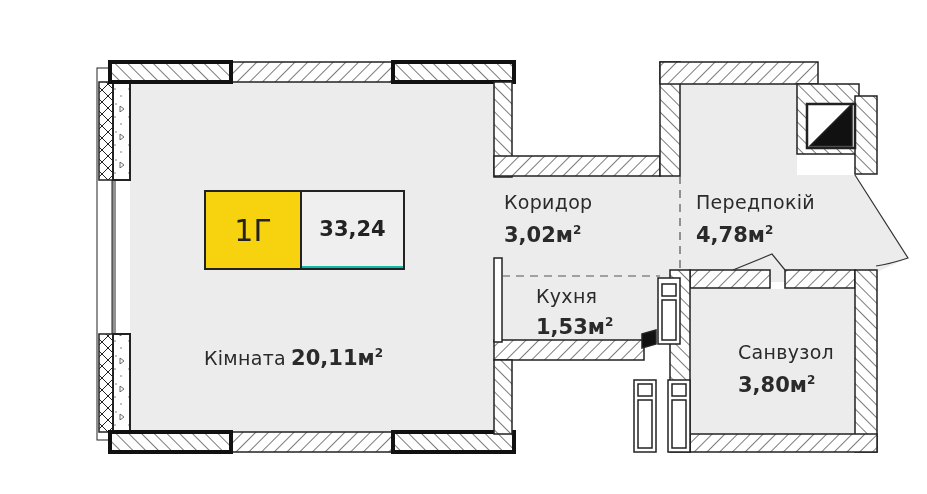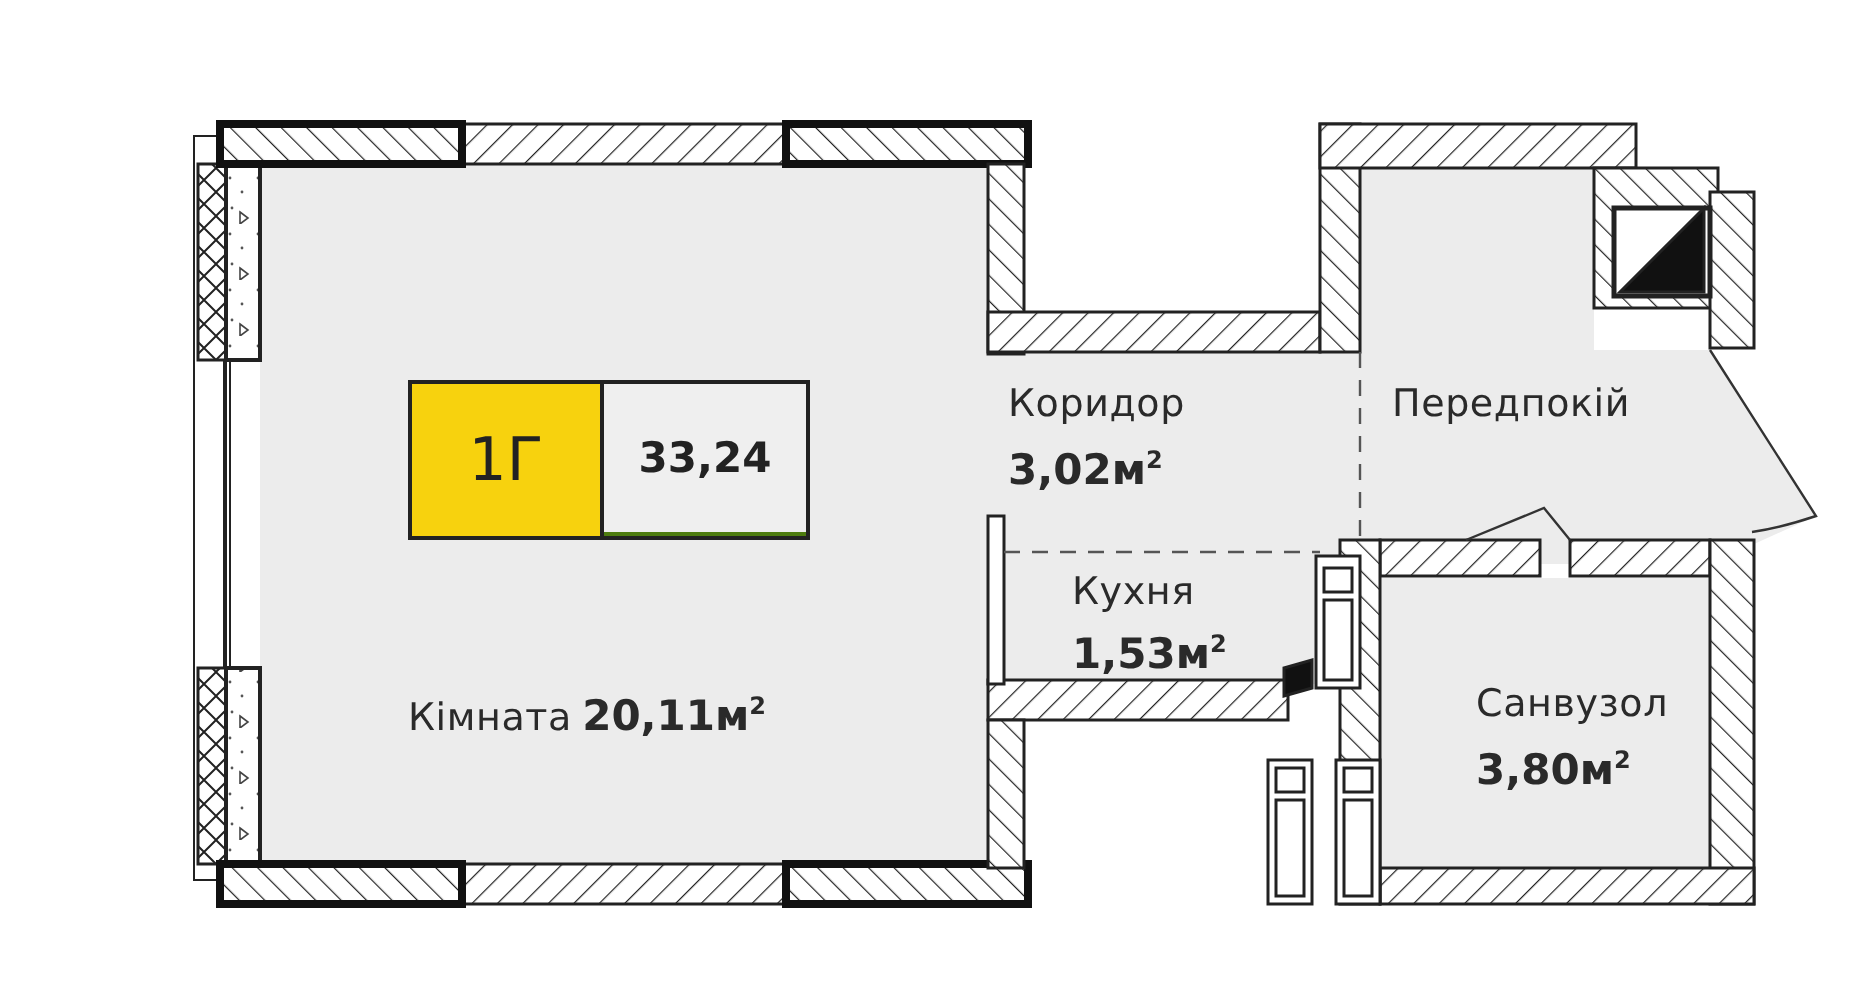--- a/index.html
+++ b/index.html
@@ -5,21 +5,21 @@
     html, body { margin: 0; padding: 0; background: #ffffff; }
     body { width: 927px; height: 494px; position: relative; overflow: hidden; font-family: "DejaVu Sans", "Liberation Sans", sans-serif; }
     #plan { position: absolute; left: 0; top: 0; }
     .lbl { position: absolute; color: #2a2a2a; white-space: nowrap; line-height: 1; }
     .name { font-size: 19px; font-weight: 400; letter-spacing: 0.3px; }
     .area { font-size: 21px; font-weight: 700; }
     .area sup { font-size: 12px; vertical-align: 8px; }
     .badge { position: absolute; left: 204px; top: 190px; width: 201px; height: 80px; display: flex; border: 2px solid #222; box-sizing: border-box; background: #efefef; }
     .badge-code { width: 94px; background: #f7d20e; border-right: 2px solid #222; display: flex; align-items: center; justify-content: center; font-size: 30px; color: #222; }
     .badge-right { flex: 1; display: flex; flex-direction: column; }
-    .badge-total { flex: 1; border-bottom: 2px solid #4d7c0f; display: flex; align-items: center; justify-content: center; font-size: 21px; font-weight: 700; color: #222; }
+    .badge-total { flex: 1; border-bottom: 2px solid #14b8a6; display: flex; align-items: center; justify-content: center; font-size: 21px; font-weight: 700; color: #222; }
     .badge-living { flex: 1; display: flex; align-items: center; justify-content: center; font-size: 21px; color: #333; }
   </style>
 </head>
 <body>
 
 <svg id="plan" width="927" height="494" viewBox="0 0 927 494" xmlns="http://www.w3.org/2000/svg">
   <defs>
     <pattern id="hatch" patternUnits="userSpaceOnUse" width="9" height="9" patternTransform="rotate(45)">
       <rect width="9" height="9" fill="#ffffff"></rect>
       <line x1="0" y1="0" x2="0" y2="9" stroke="#222" stroke-width="1.2"></line>
@@ -128,20 +128,21 @@
   <span class="area"><span>20,11м</span><sup>2</sup></span>
 </div>
 
 <div class="lbl" style="left:504px; top:193px;">
   <div class="name">Коридор</div>
   <div class="area" style="margin-top:12px;"><span>3,02м</span><sup>2</sup></div>
 </div>
 
 <div class="lbl" style="left:696px; top:193px;">
   <div class="name">Передпокій</div>
+  <div class="area" style="margin-top:12px;"><span>4,78м</span><sup>2</sup></div>
 </div>
 
 <div class="lbl" style="left:536px; top:287px;">
   <div class="name">Кухня</div>
   <div class="area" style="margin-top:10px;"><span>1,53м</span><sup>2</sup></div>
 </div>
 
 <div class="lbl" style="left:714px; top:343px;margin-left:24px;">
   <div class="name">Санвузол</div>
   <div class="area" style="margin-top:12px;"><span>3,80м</span><sup>2</sup></div>

